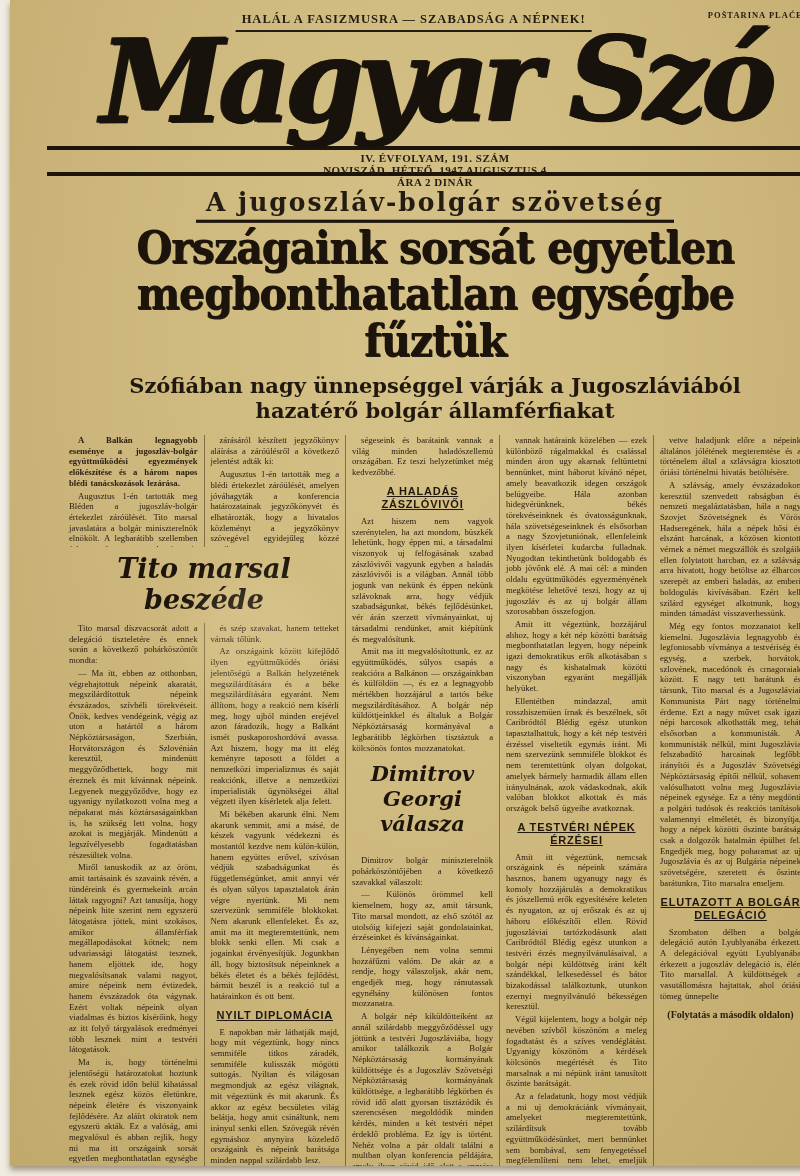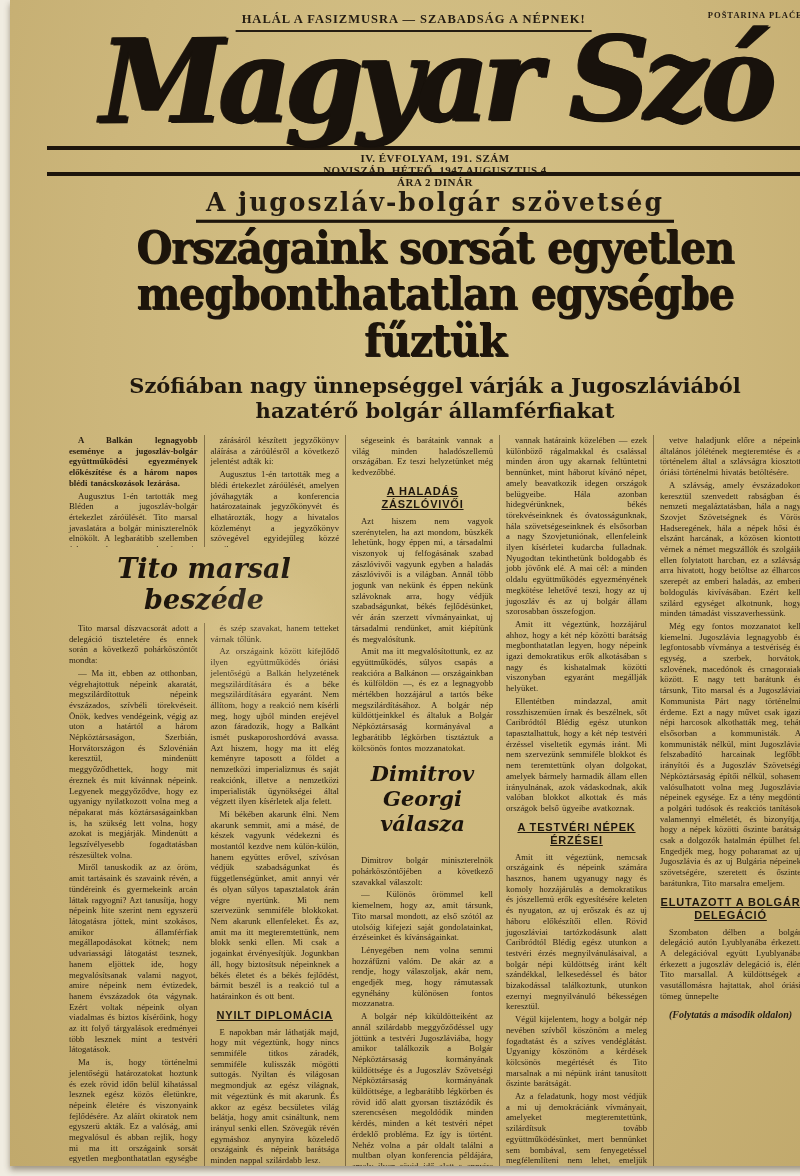--- a/index.html
+++ b/index.html
@@ -51,21 +51,21 @@
   .para, .bindlist p{margin:0 0 2px;font-size:8.7px;line-height:10.7px;text-align:justify;
         text-indent:9px;word-spacing:1px;color:#2a2013;}
   .lead p:first-child{font-weight:bold;}
   .caps-head{font-family:"Liberation Sans","DejaVu Sans",sans-serif;
              font-weight:bold;font-size:11px;line-height:13px;text-align:center;
              letter-spacing:.8px;margin:7px 0 5px;color:#20180e;text-decoration:underline;}
   .ital-head{font-family:"DejaVu Serif",serif;font-style:italic;font-weight:bold;
              text-align:center;color:#1d150c;}
   .tito{font-size:27px;margin:6px 0 8px;flex:none;}
   .dimitrov{font-size:21px;margin:8px 0 19px;}
-  .continuation{font-style:italic;font-weight:bold;font-size:10px;text-align:center;
+  .continuation{font-weight:bold;font-size:10px;text-align:center;
                 margin-top:8px;}
   .grain{position:absolute;inset:0;pointer-events:none;opacity:.5;
          background:
           radial-gradient(circle at 12% 88%, rgba(90,70,35,.25) 0 2px, transparent 3px),
           radial-gradient(circle at 80% 40%, rgba(90,70,35,.18) 0 1px, transparent 2px),
           radial-gradient(circle at 30% 55%, rgba(255,240,200,.25) 0 40px, transparent 90px);}
 </style>
 </head>
 <body>
 

